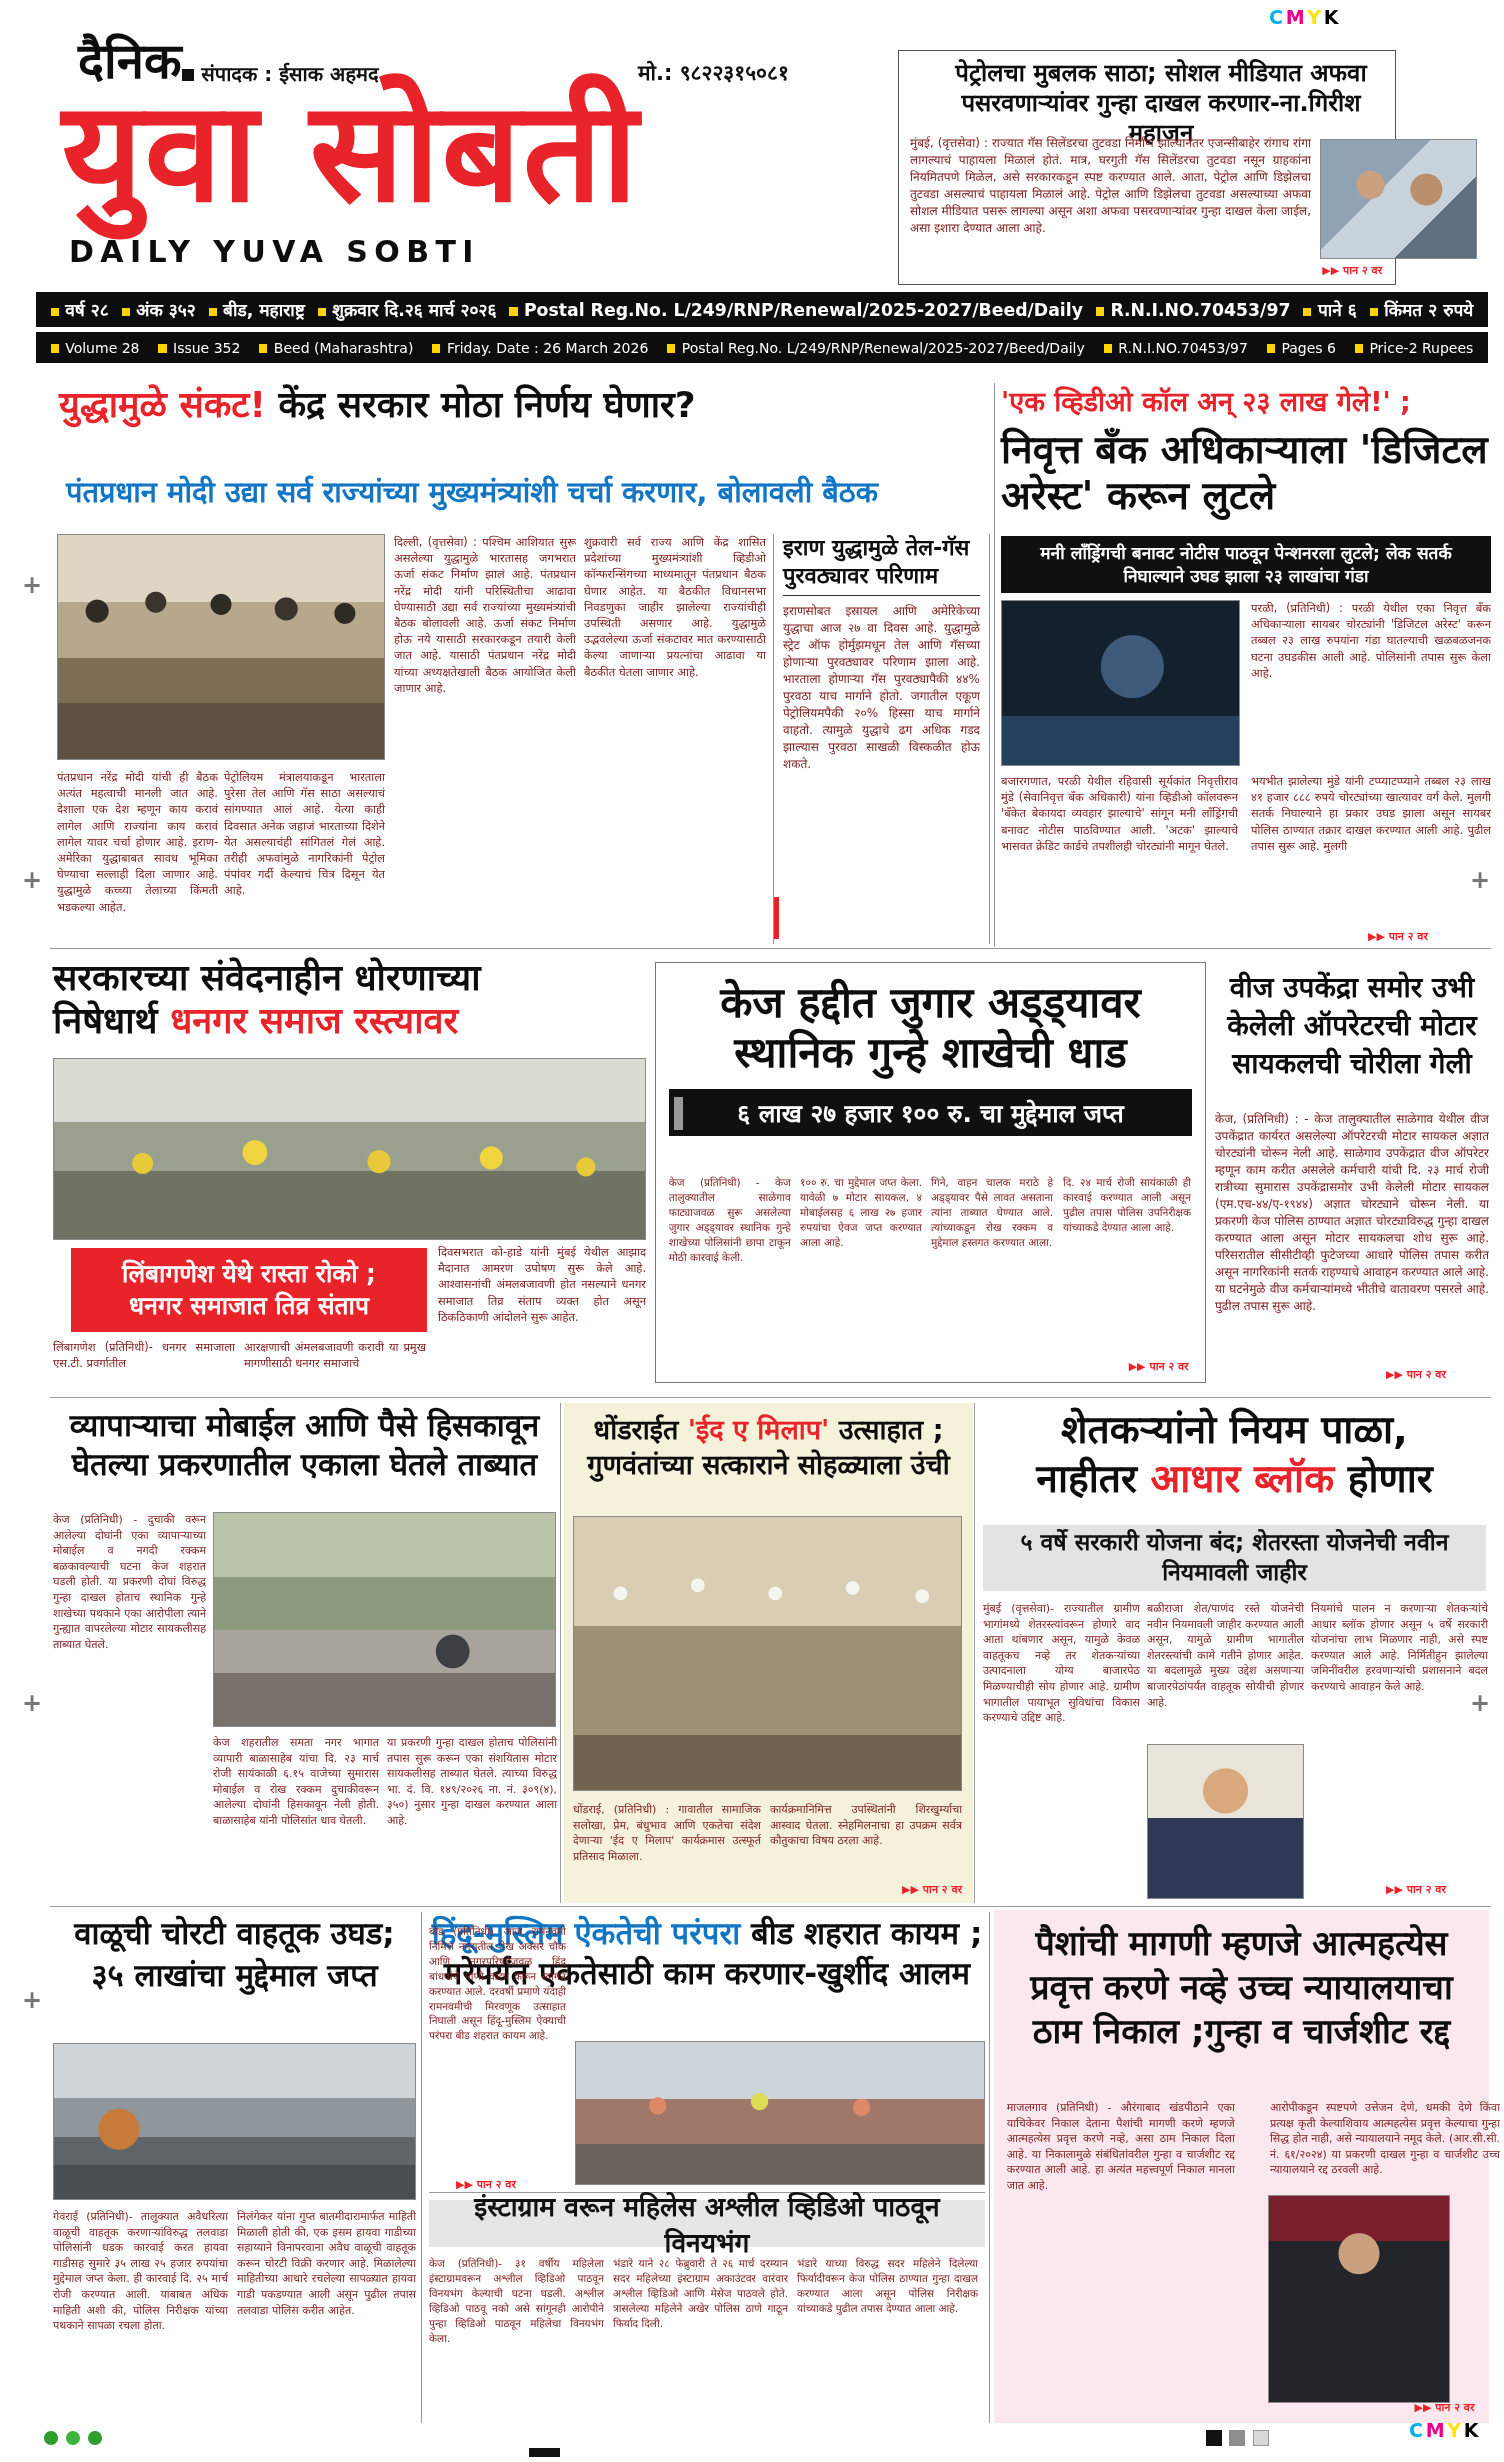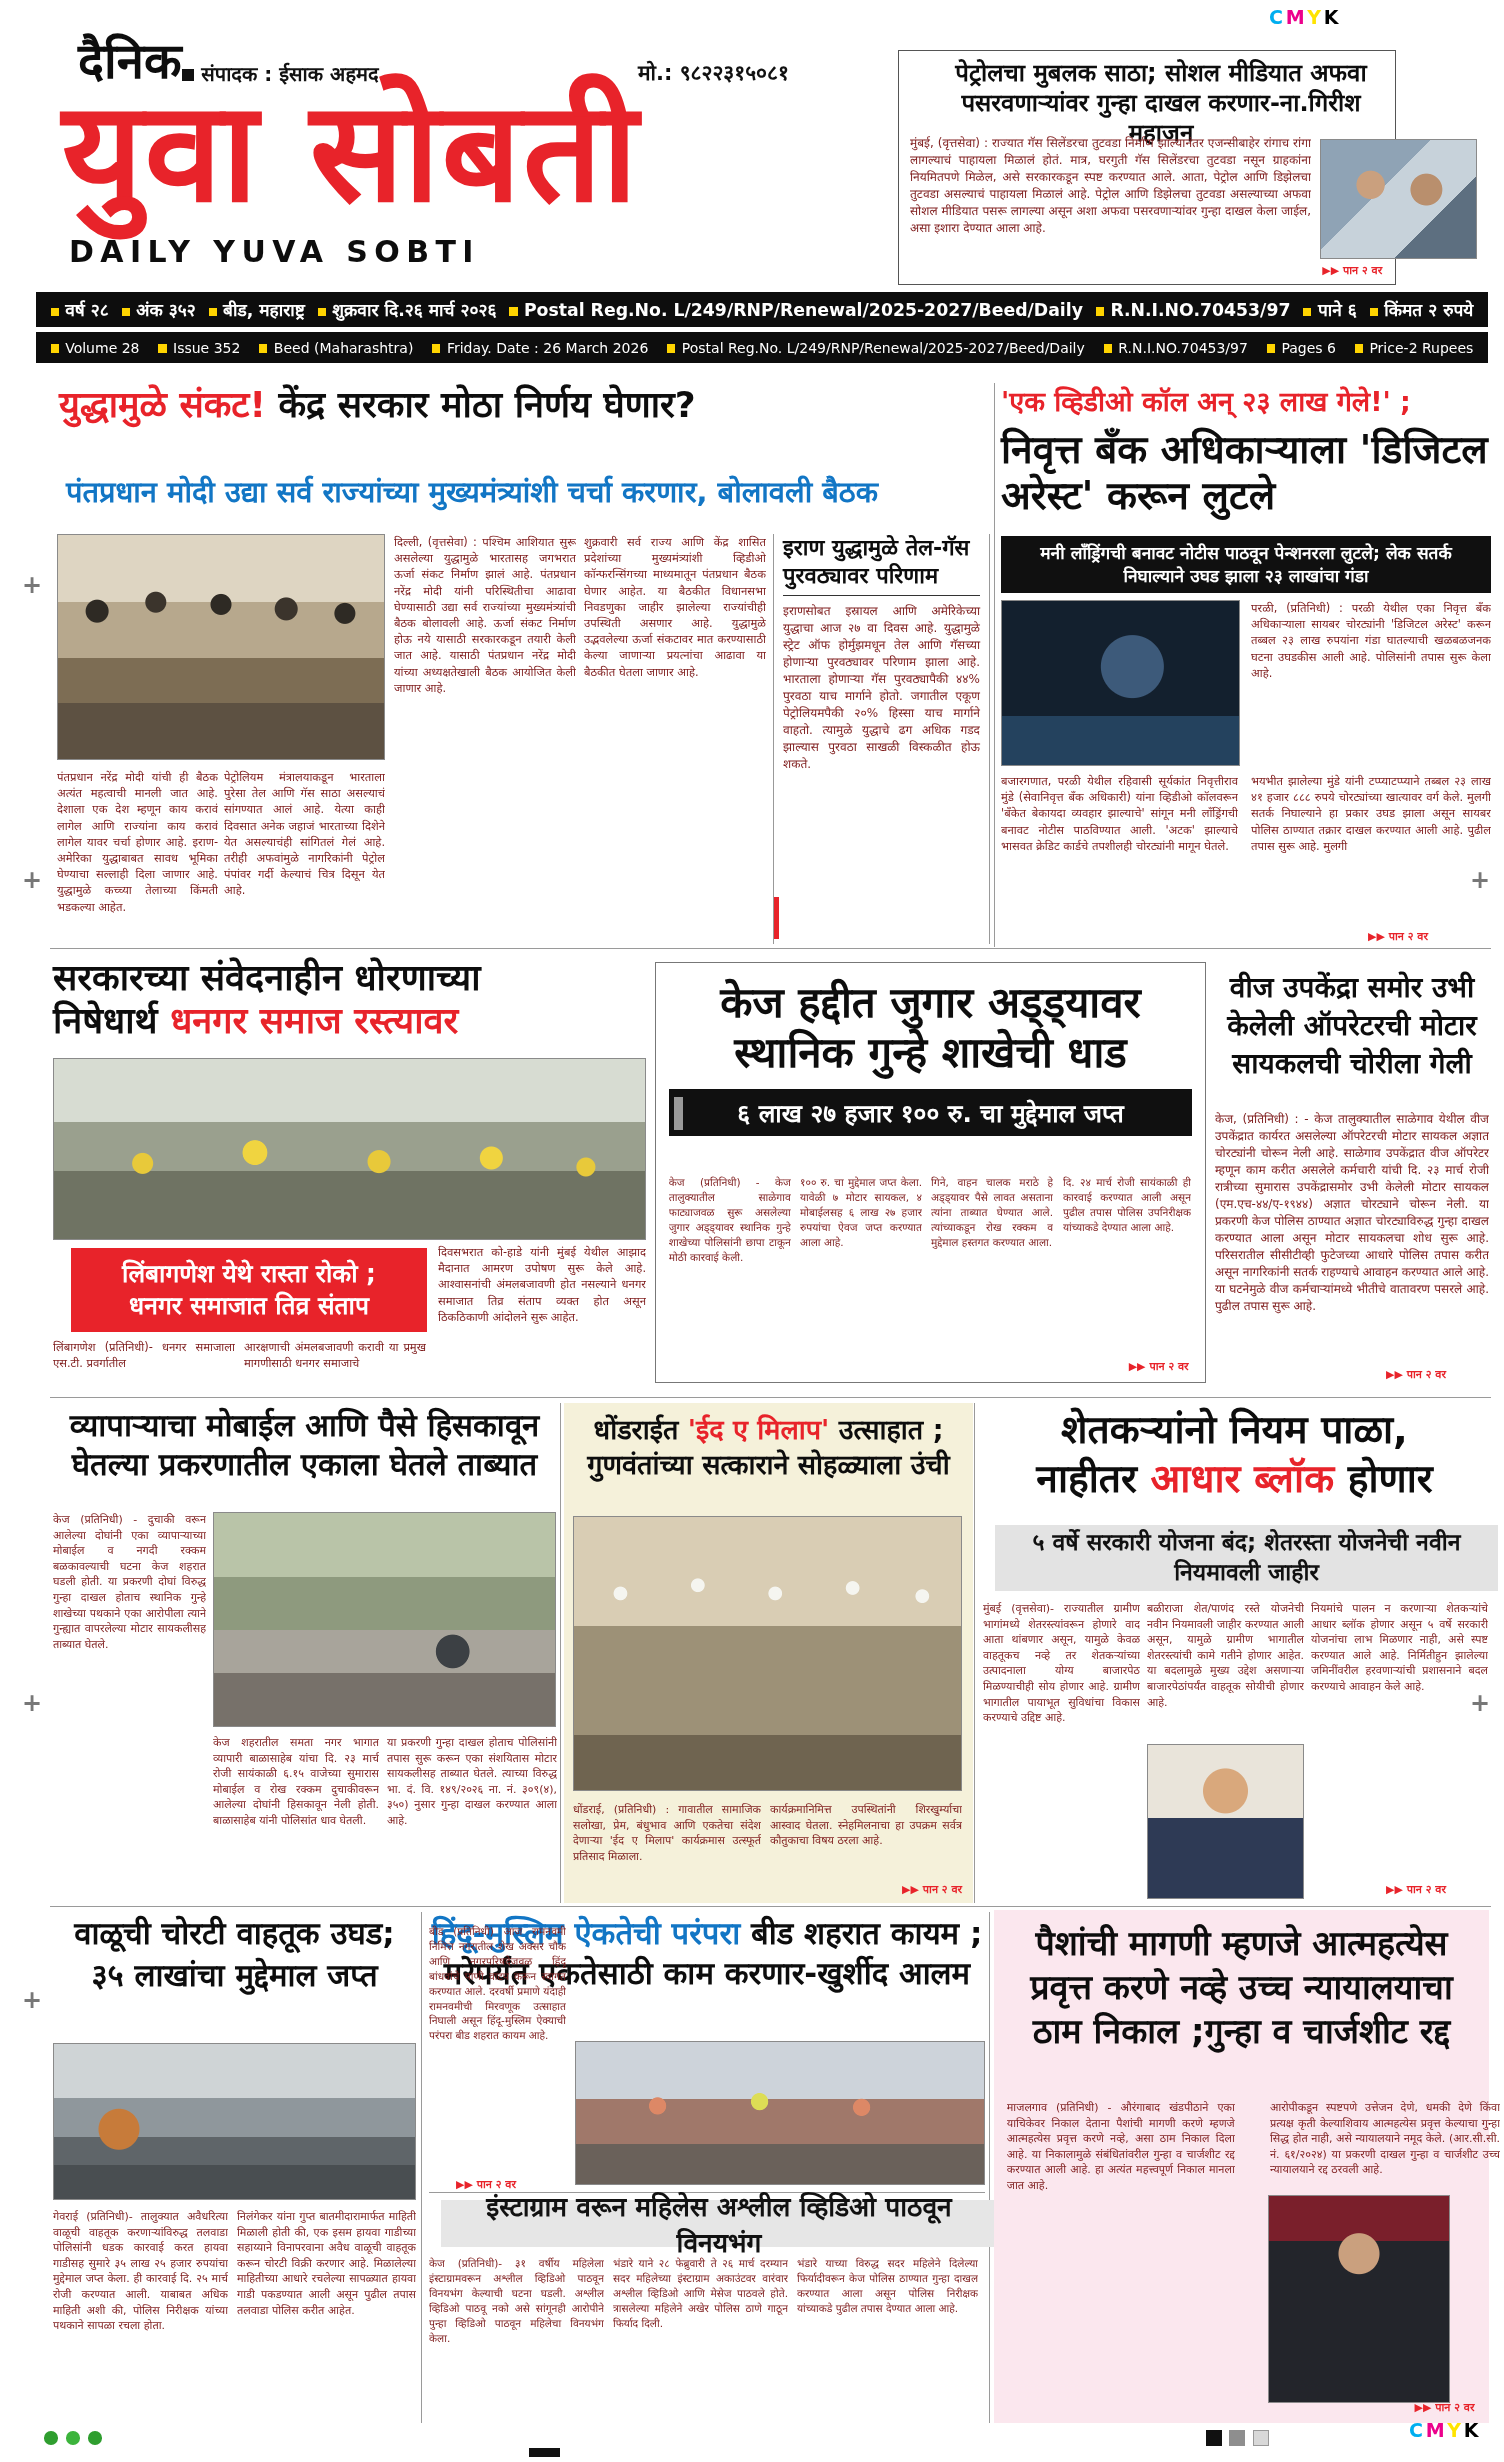--- a/index.html
+++ b/index.html
@@ -5,21 +5,21 @@
   html,body{margin:0;padding:0;background:#fff;}
   .sheet{position:relative;width:1505px;height:2462px;background:#fff;overflow:hidden;
          font-family:"DejaVu Sans",sans-serif;color:#111;}
   .abs{position:absolute;}
   .head{font-weight:bold;color:#0d0d0d;line-height:1.12;}
   .red{color:#e8232a;}
   .blue{color:#1276c5;}
   .body-col{font-size:11.4px;line-height:1.42;text-align:justify;color:#7f1d1d;}
   .marker{color:#e8232a;font-weight:bold;font-size:11px;white-space:nowrap;}
   .barblack{background:#101010;color:#fff;font-weight:bold;display:flex;align-items:center;justify-content:center;text-align:center;}
-  .graybar{background:#e3e3e3;color:#111;font-weight:bold;display:flex;align-items:center;justify-content:center;text-align:center;margin-left:12px;}
+  .graybar{background:#e3e3e3;color:#111;font-weight:bold;display:flex;align-items:center;justify-content:center;text-align:center;}
   .rule-h{background:#9a9a9a;height:1.8px;}
   .rule-v{background:#9a9a9a;width:1.8px;}
   .infobar{background:#0d0d0d;color:#fff;display:flex;align-items:center;justify-content:space-between;padding:0 14.6px;box-sizing:border-box;}
   .ib-item{white-space:nowrap;}
   .ib-item::before{content:"";display:inline-block;width:8.2px;height:8.2px;background:#ffd400;margin-right:6.4px;}
   .bar1 .ib-item{font-size:17.3px;font-weight:bold;}
   .bar2 .ib-item{font-size:14px;}
   .cmyk{font-weight:bold;font-size:19px;letter-spacing:2.7px;}
   .cmyk .c{color:#00aeef}.cmyk .m{color:#ec008c}.cmyk .y{color:#ffe400}.cmyk .k{color:#000}
   .plus{color:#777;font-size:24px;font-weight:bold;}

